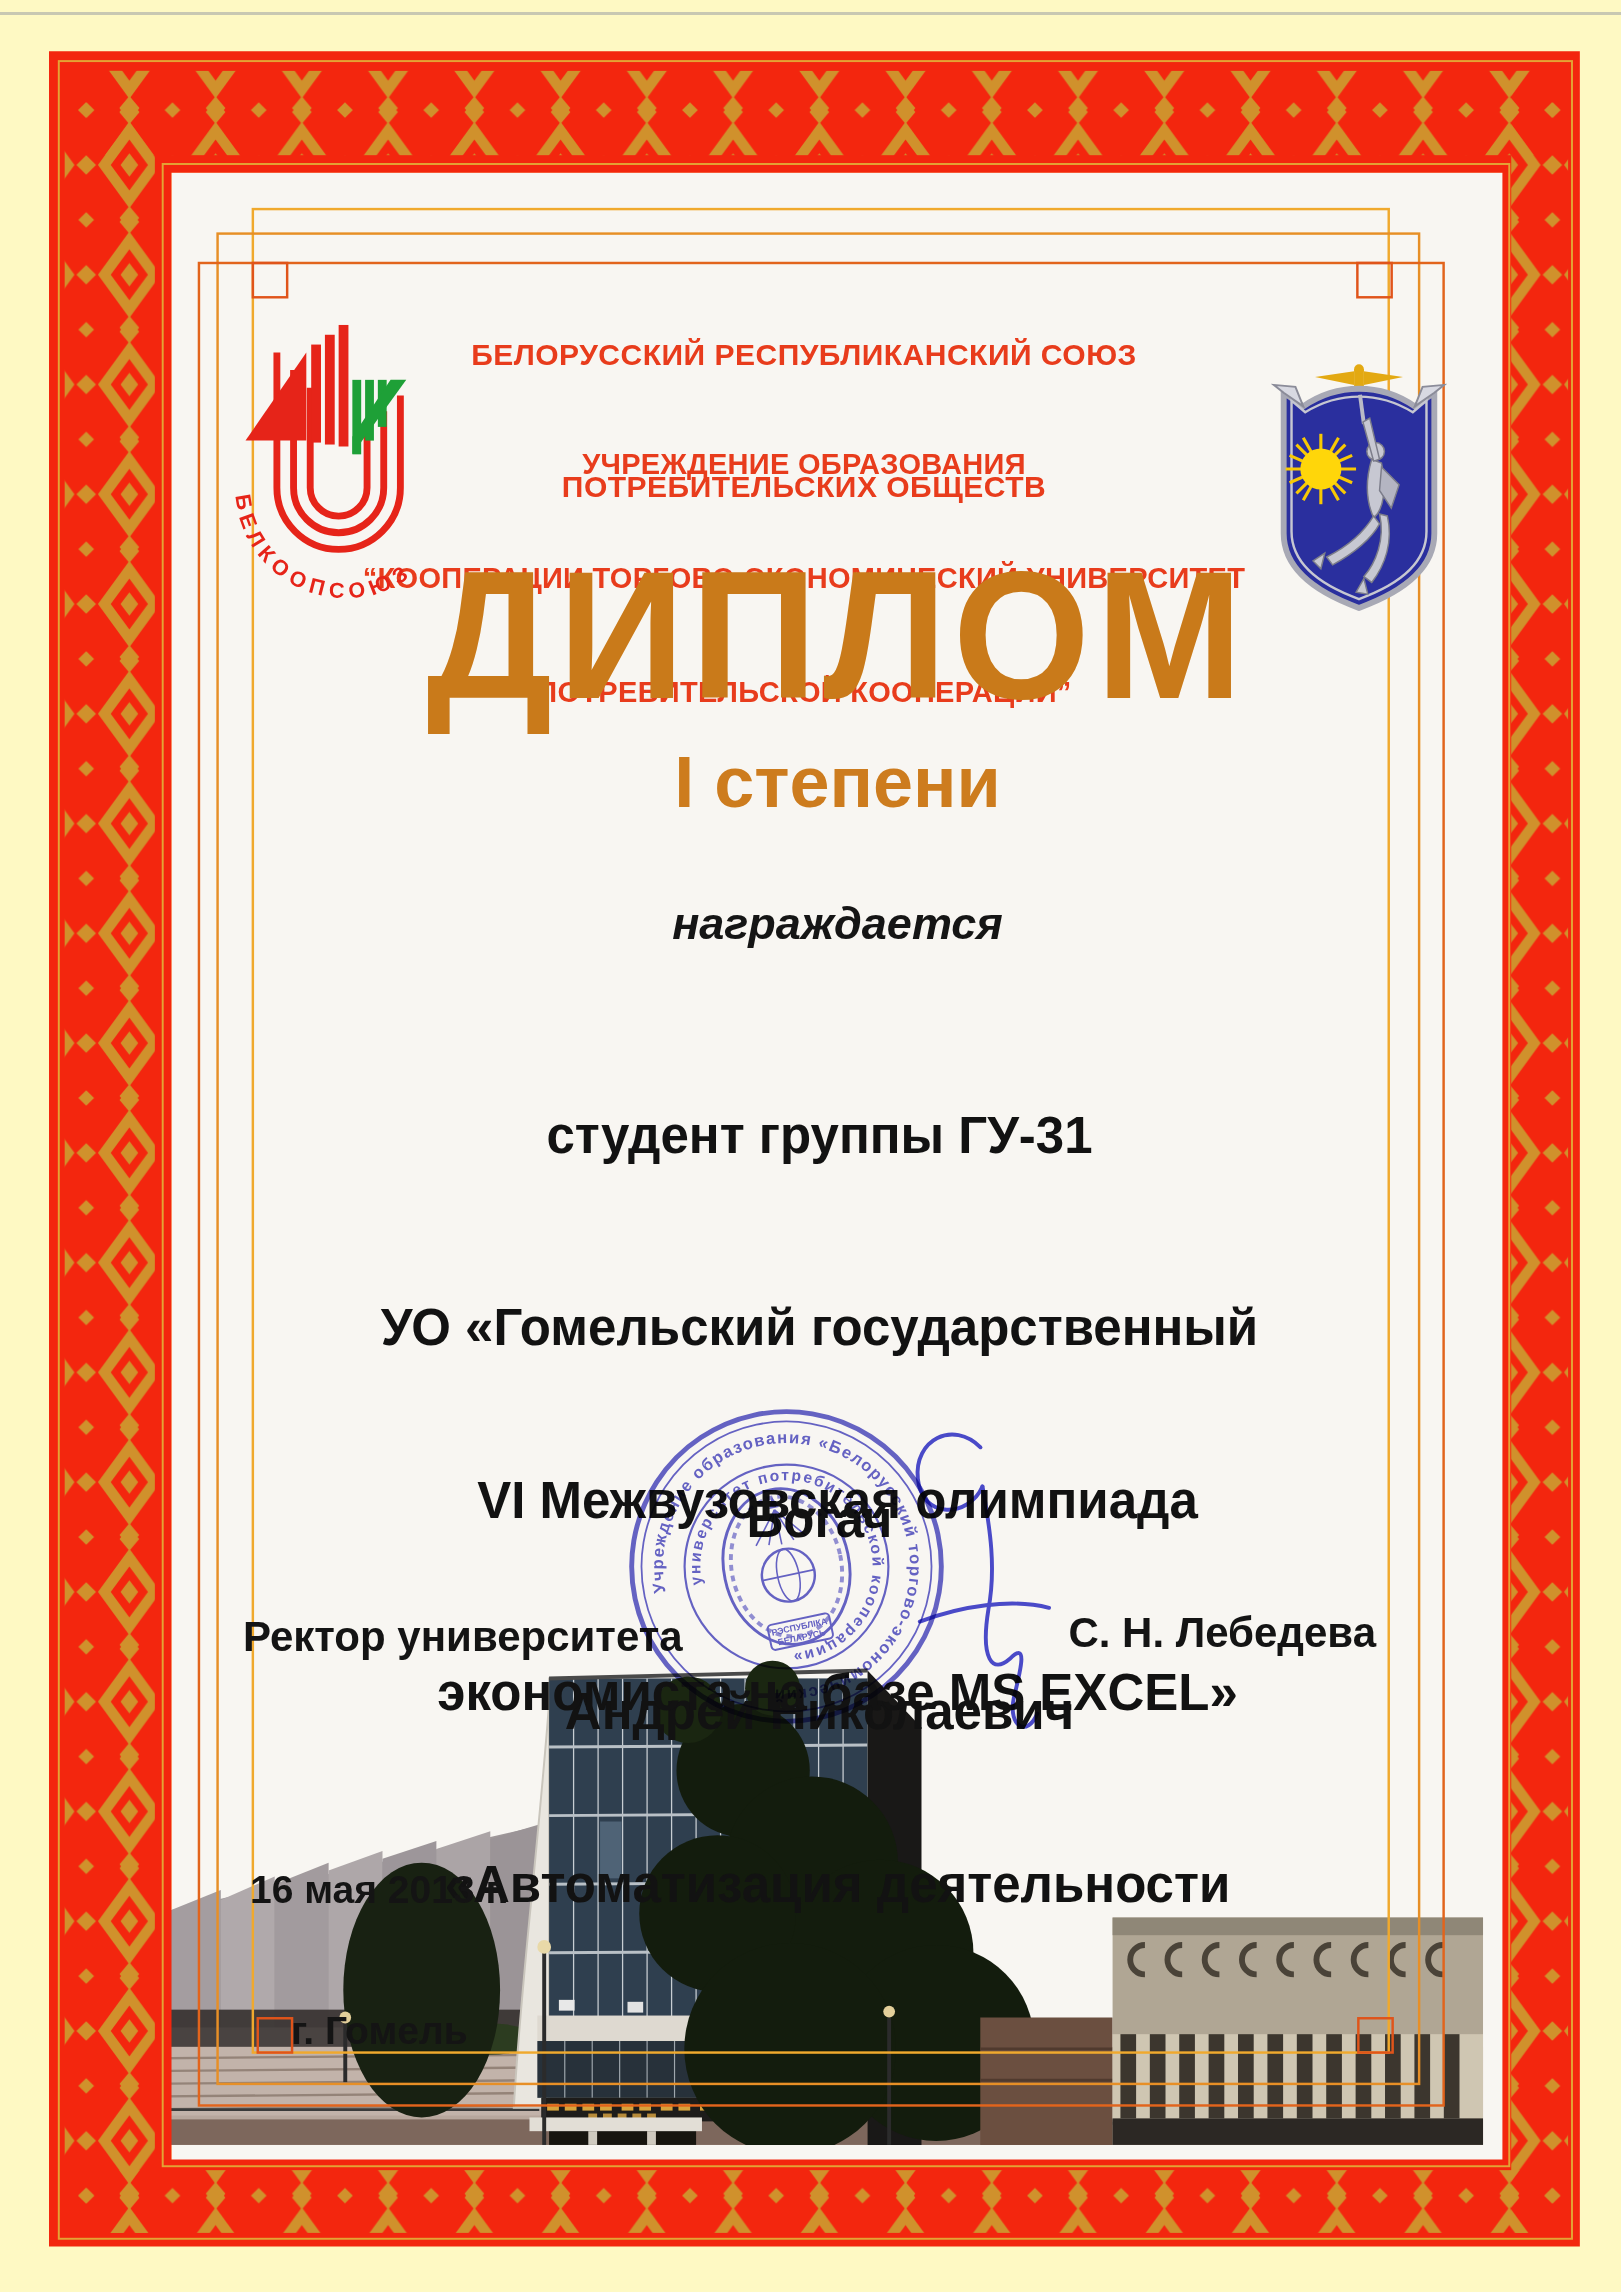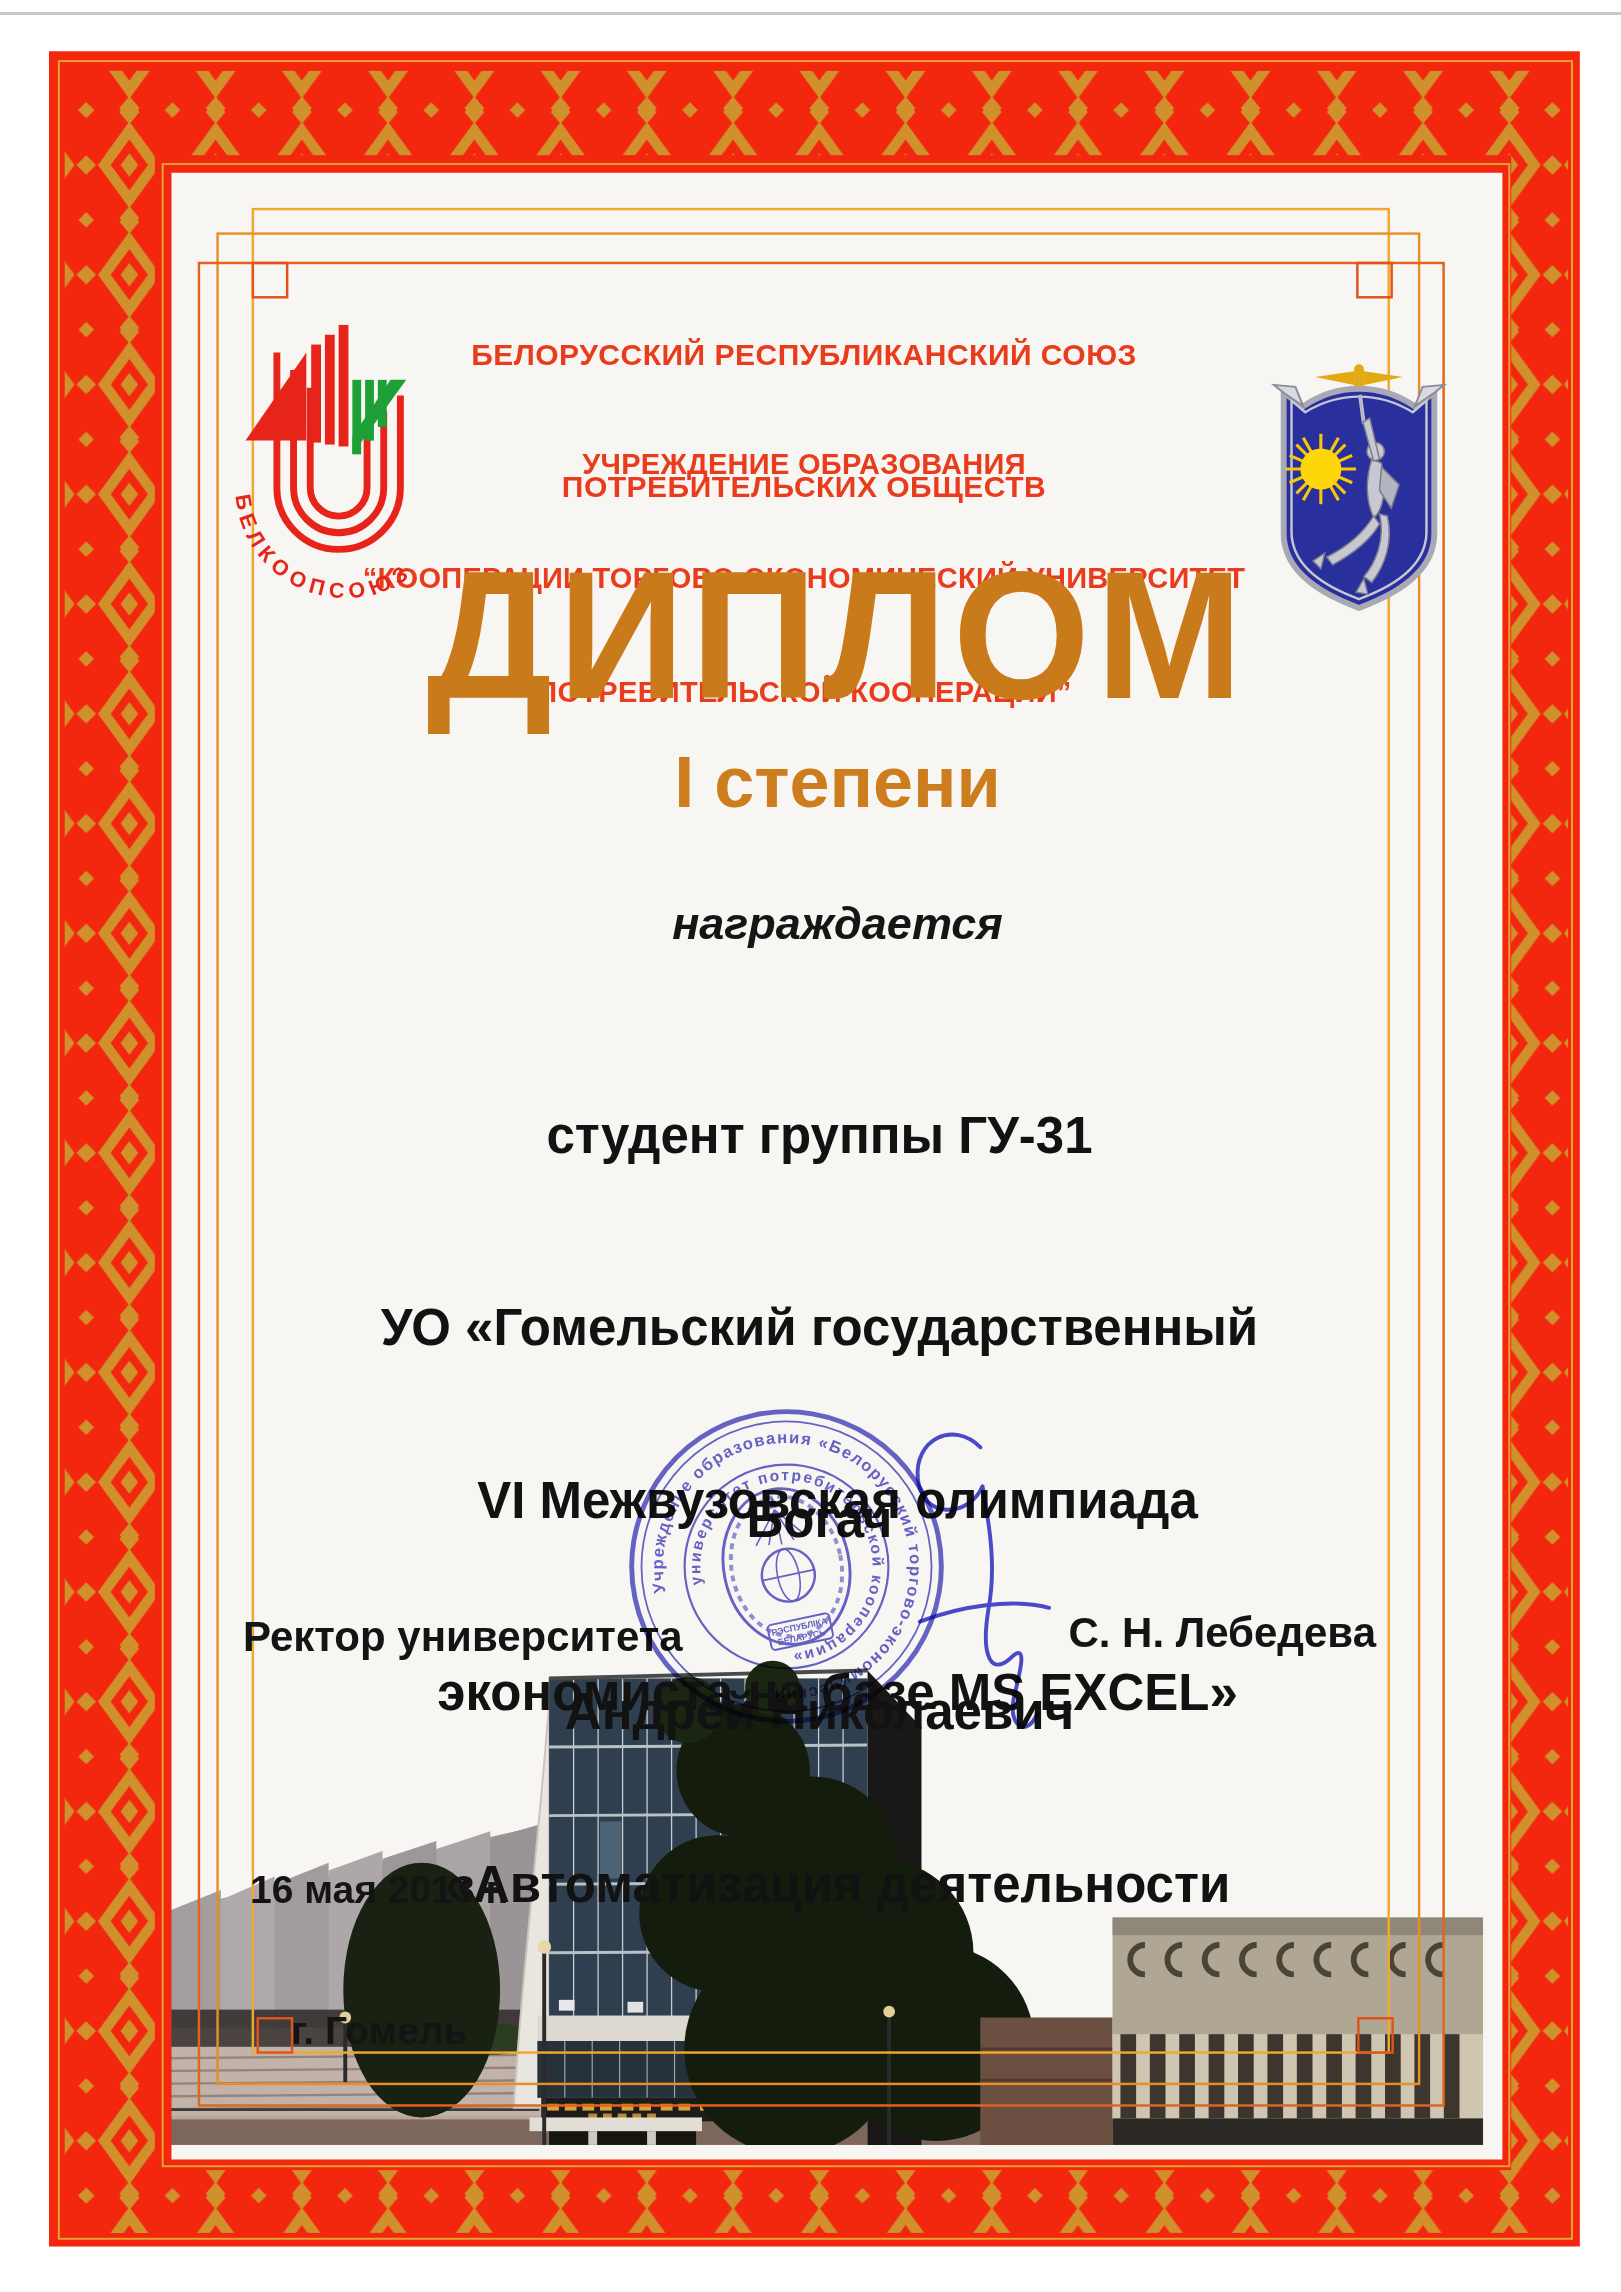--- a/index.html
+++ b/index.html
@@ -1,18 +1,18 @@
 <!DOCTYPE html>
 <html><head>
 <meta charset="utf-8">
 <style>
   html,body{margin:0;padding:0;background:#d8d6d2;}
   .page{
     position:relative; width:1621px; height:2293px;
-    background:#ffffff; overflow:hidden;
+    background:#fef9c3; overflow:hidden;
     font-family:"Liberation Sans", sans-serif;
   }
   .inner-paper{position:absolute;left:172px;top:173px;width:1331px;height:1987px;background:#f8f6f2;}
   .scan-line{position:absolute;left:0;top:11.8px;width:1621px;height:2.9px;background:#9aa0a4;opacity:.55;}
   svg{position:absolute;}
   .txt{position:absolute;text-align:center;white-space:pre;}
   .org{color:#e83c1c;font-weight:bold;}
   .org1{left:172px;width:1264px;top:245px;font-size:30px;line-height:44px;letter-spacing:0.5px;}
   .org2{left:172px;width:1264px;top:369px;font-size:29px;line-height:38px;letter-spacing:0.3px;}
   .title{

